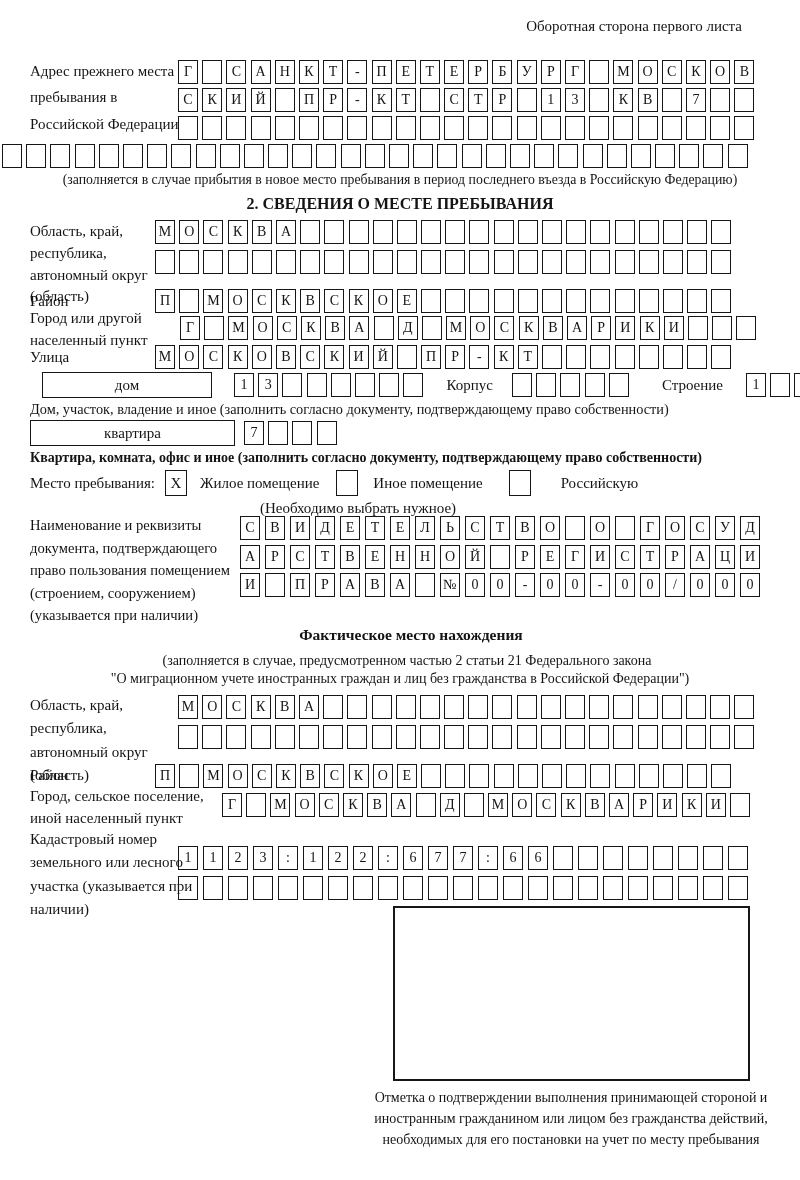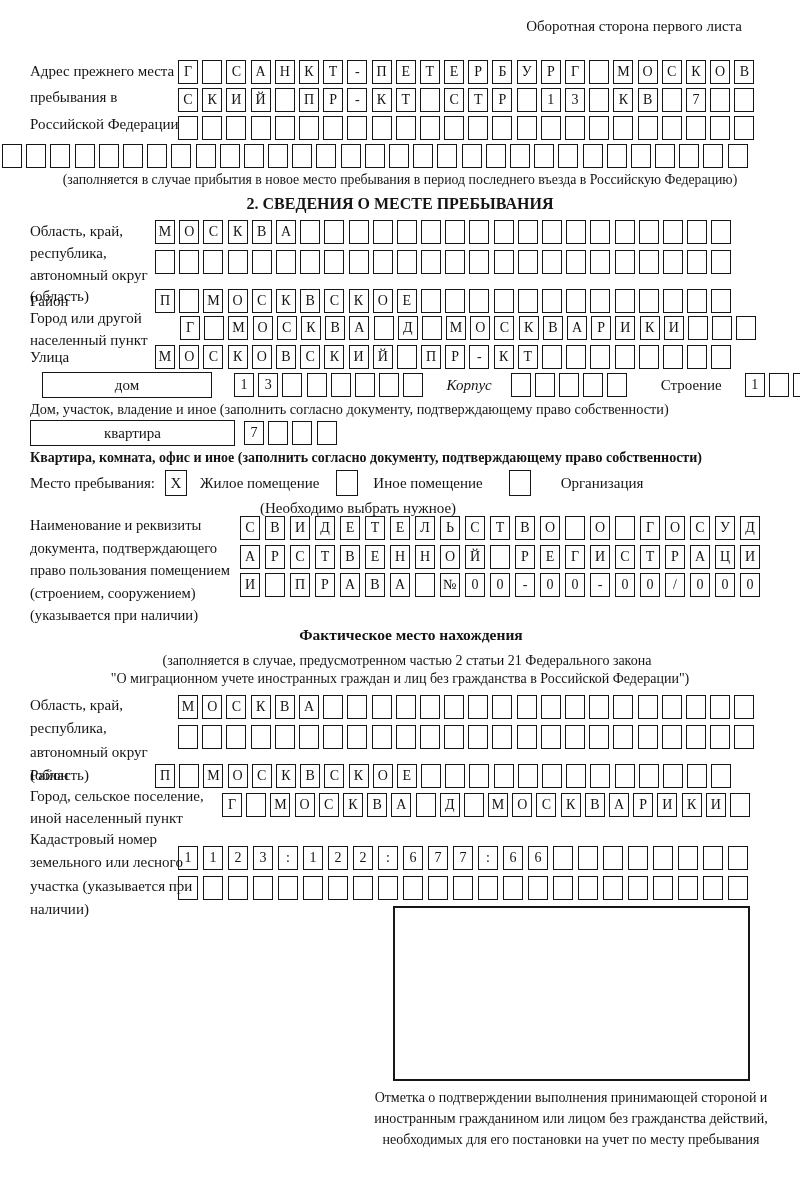--- a/index.html
+++ b/index.html
@@ -305,21 +305,21 @@
     <div class="cellrow" style="margin-left:7px;">
         <div class="cell">1</div>
         <div class="cell">3</div>
         <div class="cell"></div>
         <div class="cell"></div>
         <div class="cell"></div>
         <div class="cell"></div>
         <div class="cell"></div>
         <div class="cell"></div>
       </div>
-    <div class="inlbl" style="margin-left:4px;font-style:italic;">Корпус</div>
+    <div class="inlbl" style="margin-left:4px;">Корпус</div>
     <div class="cellrow" style="margin-left:4px;">
         <div class="cell"></div>
         <div class="cell"></div>
         <div class="cell"></div>
         <div class="cell"></div>
         <div class="cell"></div>
       </div>
     <div class="inlbl" style="margin-left:14px;">Строение</div>
     <div class="cellrow" style="margin-left:8px;">
         <div class="cell">1</div>
@@ -341,21 +341,21 @@
   </div>
   <div class="abs note" style="left:30px; top:450px; font-size:14px;font-weight:bold;">Квартира, комната, офис и иное (заполнить согласно документу, подтверждающему право собственности)</div>
 
   <div class="abs flexrow" style="left:30px; top:470px;">
     <div class="inlbl">Место пребывания:</div>
     <div class="cbox" style="margin-left:10px;">X</div>
     <div class="inlbl" style="margin-left:13px;">Жилое помещение</div>
     <div class="cbox" style="margin-left:17px;"></div>
     <div class="inlbl" style="margin-left:15px;">Иное помещение</div>
     <div class="cbox" style="margin-left:26px;"></div>
-    <div class="inlbl" style="margin-left:30px;">Организация</div>
+    <div class="inlbl" style="margin-left:30px;">Российскую</div>
   </div>
   <div class="abs note" style="left:158px; top:500px; width:400px; text-align:center; font-size:15px;">(Необходимо выбрать нужное)</div>
 
   <div class="abs lbl lh155" style="left:30px; top:514px; width:208px; font-size:14.6px;">Наименование и реквизиты документа, подтверждающего право пользования помещением (строением, сооружением) (указывается при наличии)</div>
   <div class="abs cellrow g5" style="left:240px; top:516px;">
       <div class="cell">С</div>
       <div class="cell">В</div>
       <div class="cell">И</div>
       <div class="cell">Д</div>
       <div class="cell">Е</div>

